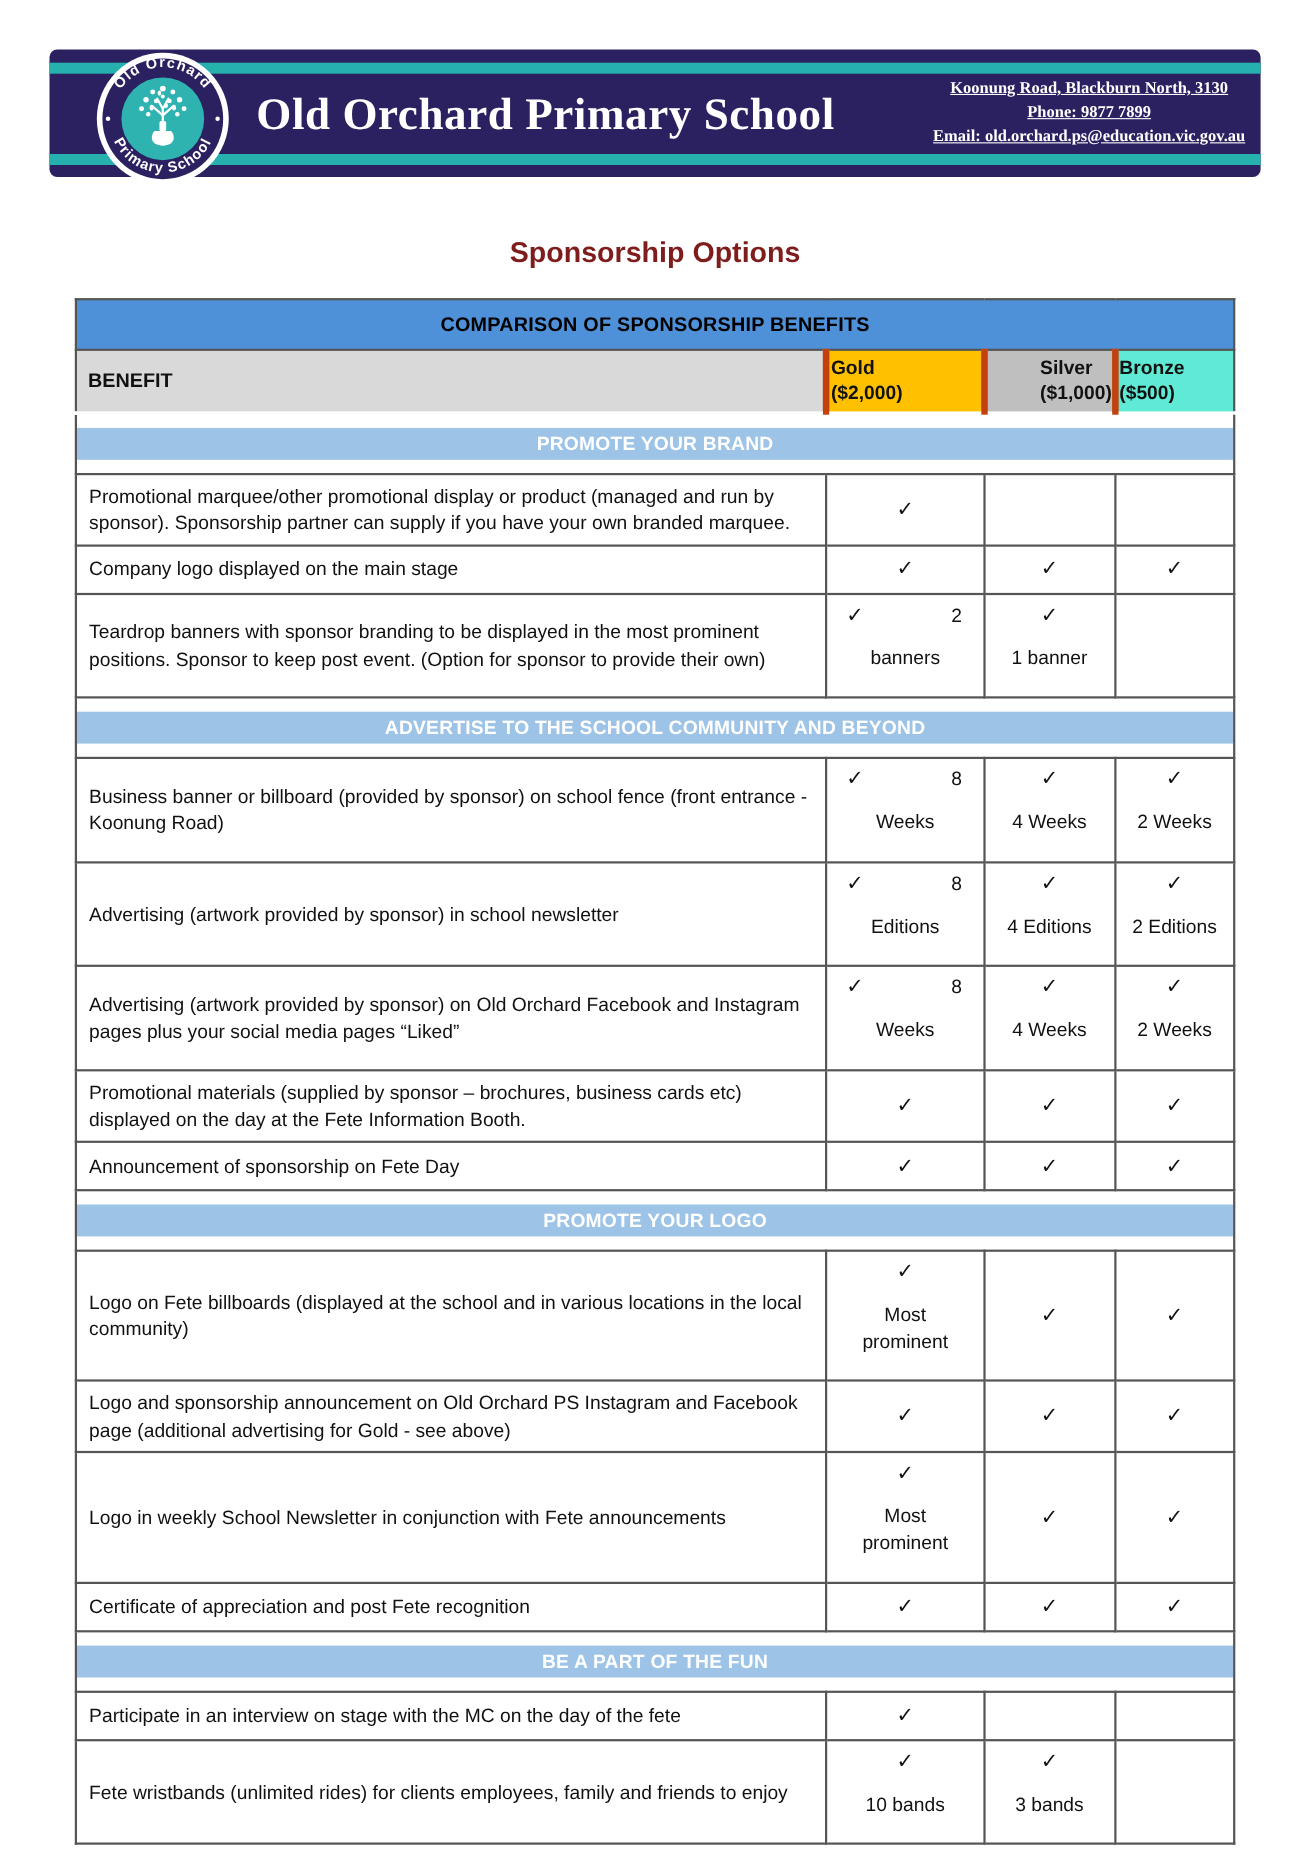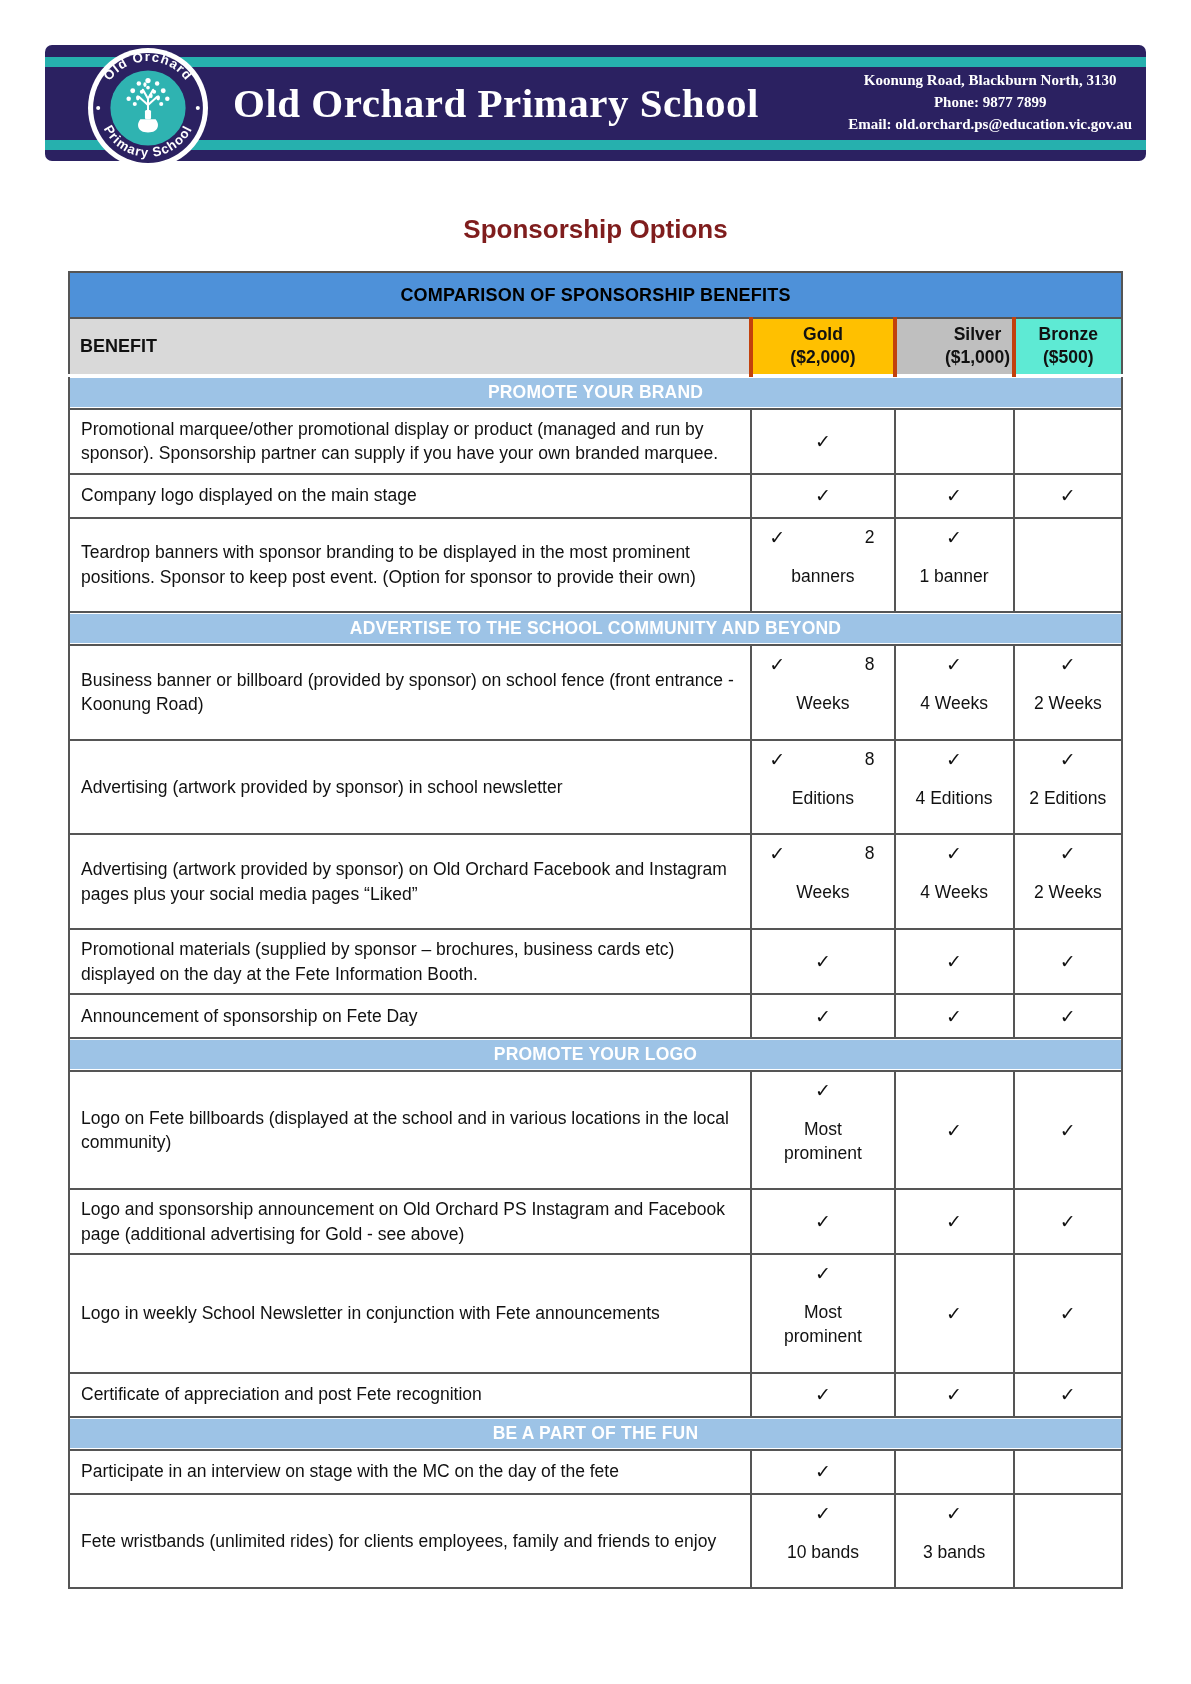--- a/index.html
+++ b/index.html
@@ -23,49 +23,49 @@
   .stripe.bottom{bottom:11px;}
   .logo{position:absolute;left:42px;top:2px;width:122px;height:122px;z-index:3;}
   .school-name{
     position:absolute;left:188px;top:50%;transform:translateY(-50%);z-index:2;
     font-family:"Liberation Serif","DejaVu Serif",serif;font-weight:bold;
     color:#fff;font-size:41px;letter-spacing:0.5px;white-space:nowrap;
   }
   .contact{
     position:absolute;right:14px;top:50%;transform:translateY(-50%);z-index:2;
     text-align:center;color:#fff;font-family:"Liberation Serif","DejaVu Serif",serif;
-    font-weight:bold;font-size:15px;line-height:1.45;white-space:nowrap;
+    font-weight:bold;font-size:15px;line-height:1.45;white-space:nowrap;text-decoration:underline;
   }
   
   .page-title{
     text-align:center;margin:53px 0 26px 0;font-size:26px;font-weight:bold;color:#7f1d1d;
   }
   
   table.benefits{
     width:1055px;margin:0 auto;border-collapse:collapse;table-layout:fixed;
     font-size:17.5px;color:#111;
   }
   td{vertical-align:middle;}
   .row-title td{
     background:var(--header-blue);border:2px solid var(--grid);
     text-align:center;font-weight:bold;font-size:18px;height:46px;color:#000;
     letter-spacing:0.2px;
   }
   .tier-row td{
-    height:57px;text-align:center;font-weight:bold;font-size:17.5px;
+    height:57px;text-align:left;font-weight:bold;font-size:17.5px;
     border-top:2px solid var(--grid);border-bottom:3px solid #fff;
-    border-left:4px solid #c2410c;border-right:3px solid #fff;line-height:1.35;
+    border-left:6px solid #c2410c;border-right:3px solid #fff;line-height:1.35;
   }
   .tier-row td.benefit-h{
     background:var(--benefit-gray);text-align:left;padding-left:10px;
     border-left:2px solid var(--grid);font-size:18px;
   }
   .tier-row td:last-child{border-right:2px solid var(--grid);}
   .section-row td{
-    background:#fff;border:2px solid var(--grid);padding:1px 0;
+    background:#fff;border:2px solid var(--grid);padding:12px 0;
   }
   .section-row .bar{
     background:var(--section-blue);color:#fff;font-weight:bold;text-align:center;
     font-size:17.5px;padding:4px 0;letter-spacing:0.2px;
   }
   .benefit-row td{
     border:2px solid var(--grid);height:44px;padding:7px 6px;
   }
   .benefit-row td.btext{
     text-align:left;padding:7px 12px 7px 11px;line-height:1.4;

